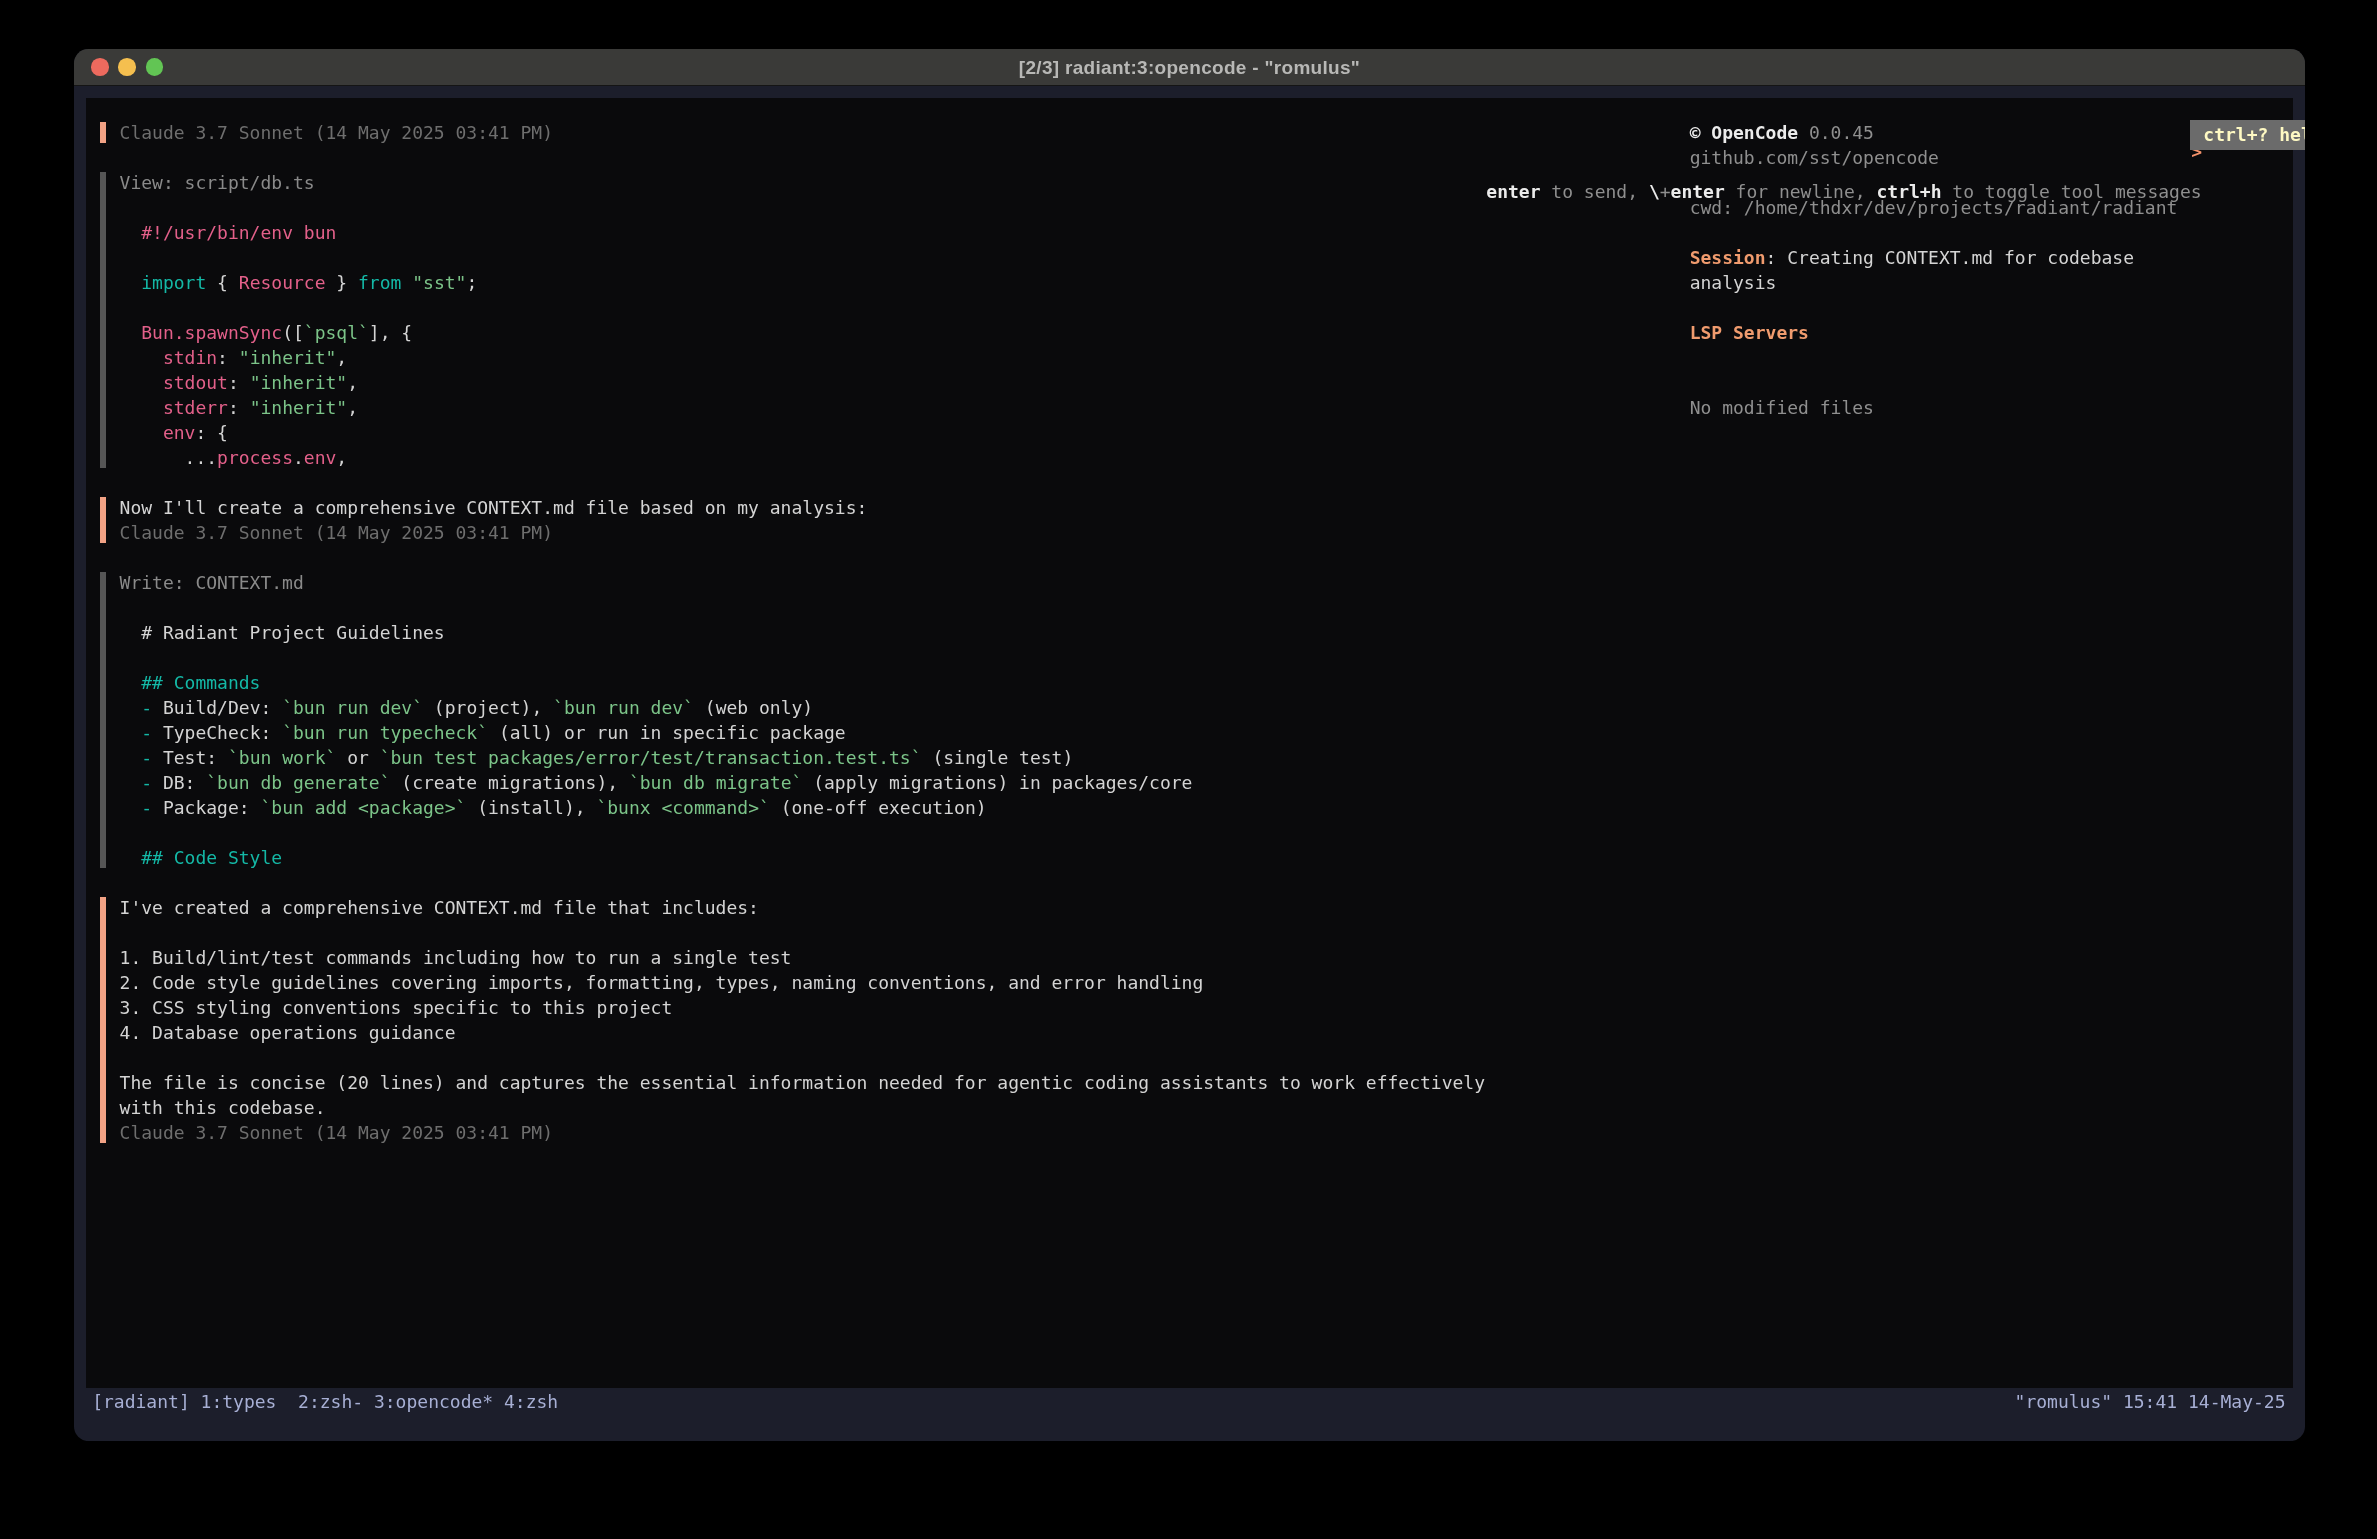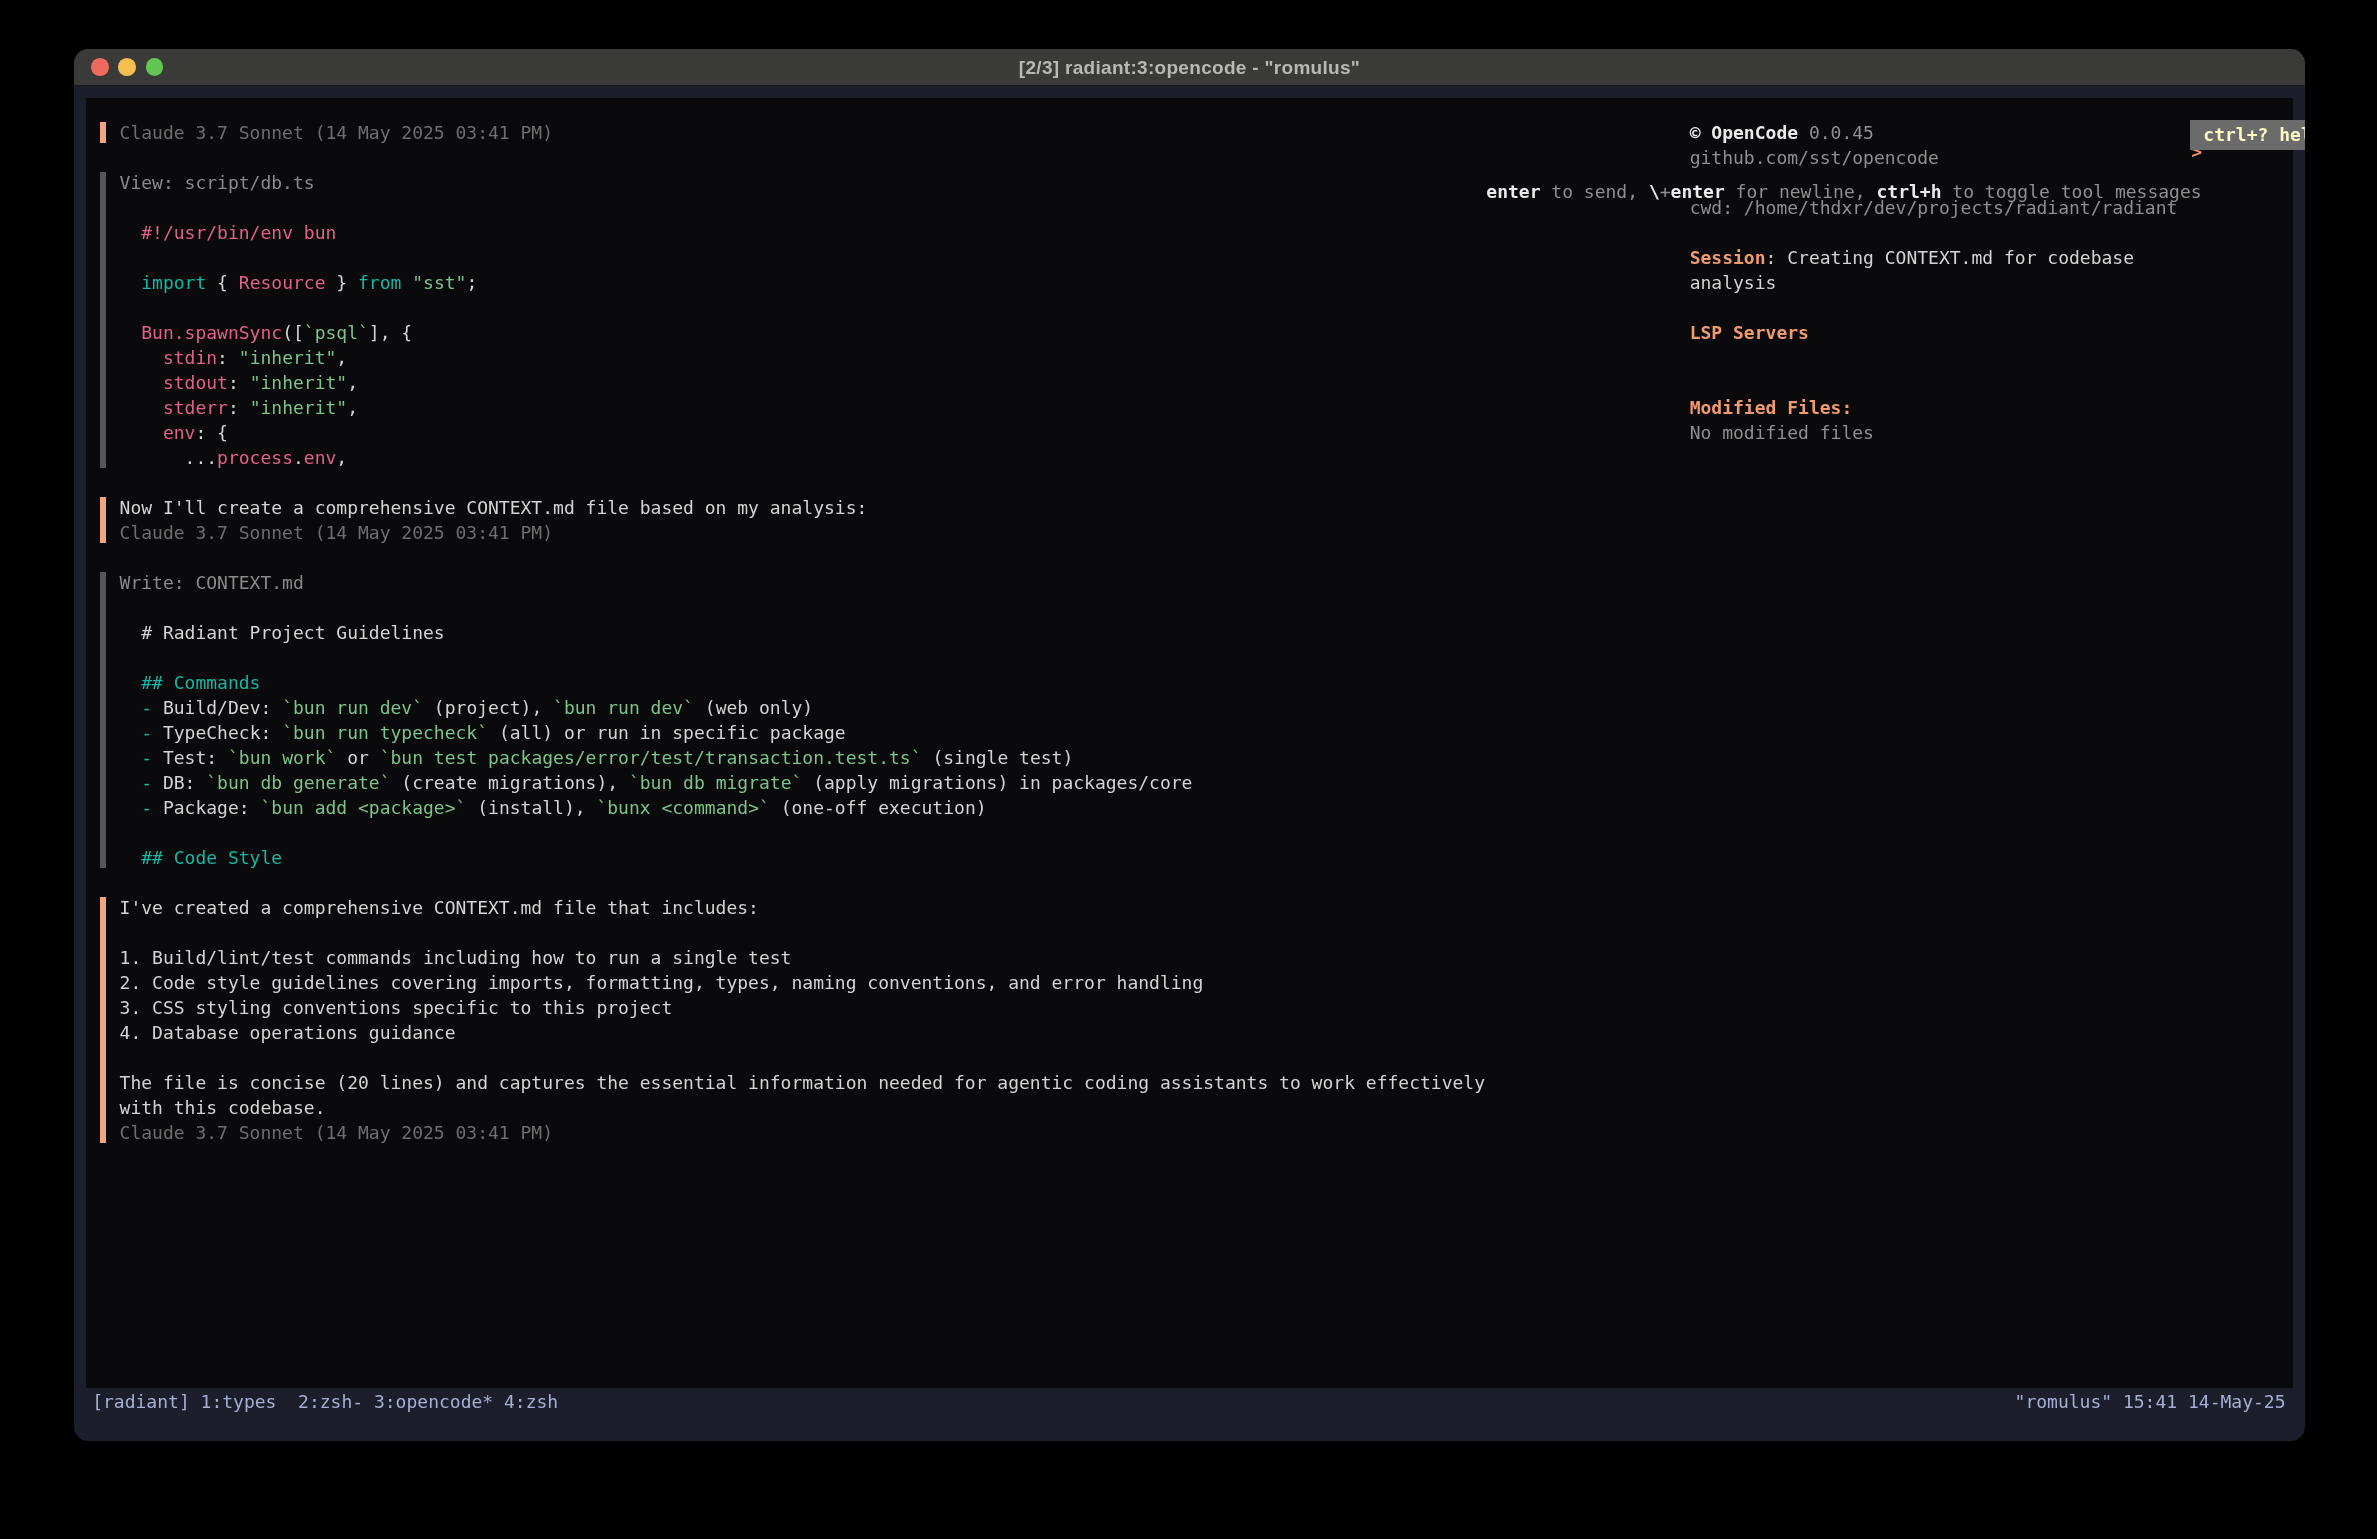--- a/index.html
+++ b/index.html
@@ -158,21 +158,20 @@
           <div class="line"><span class="sg-d2">github.com/sst/opencode</span></div>
           <div class="line"> </div>
           <div class="line"><span class="sg-d2">cwd: /home/thdxr/dev/projects/radiant/radiant</span></div>
           <div class="line"> </div>
           <div class="line"><span class="sg-pb">Session</span><span class="sg-t">: Creating CONTEXT.md for codebase</span></div>
           <div class="line"><span class="sg-t">analysis</span></div>
           <div class="line"> </div>
           <div class="line"><span class="sg-pb">LSP Servers</span></div>
           <div class="line"> </div>
           <div class="line"> </div>
-          <div class="line"><span class="sg-pb">Modified Files:</span></div>
           <div class="line"><span class="sg-d2">No modified files</span></div>
         </div>
 
       <div class="hintbar"><span class="sg-bd">enter</span><span class="sg-hd"> to send, </span><span class="sg-bd">\</span><span class="sg-hd">+</span><span class="sg-bd">enter</span><span class="sg-hd"> for newline, </span><span class="sg-bd">ctrl+h</span><span class="sg-hd"> to toggle tool messages</span></div>
 
       <div class="divider"></div>
 
       <div class="promptrow">
         <span class="prompt-marker">&gt;</span>
         <span class="prompt-input"></span>

